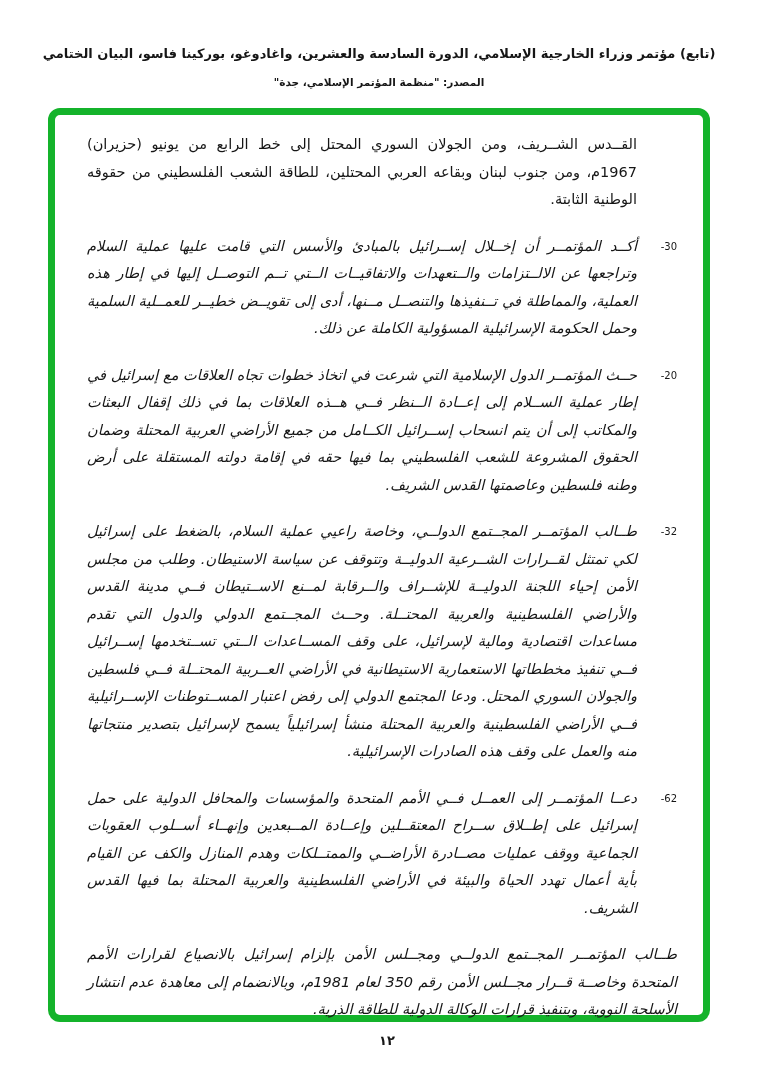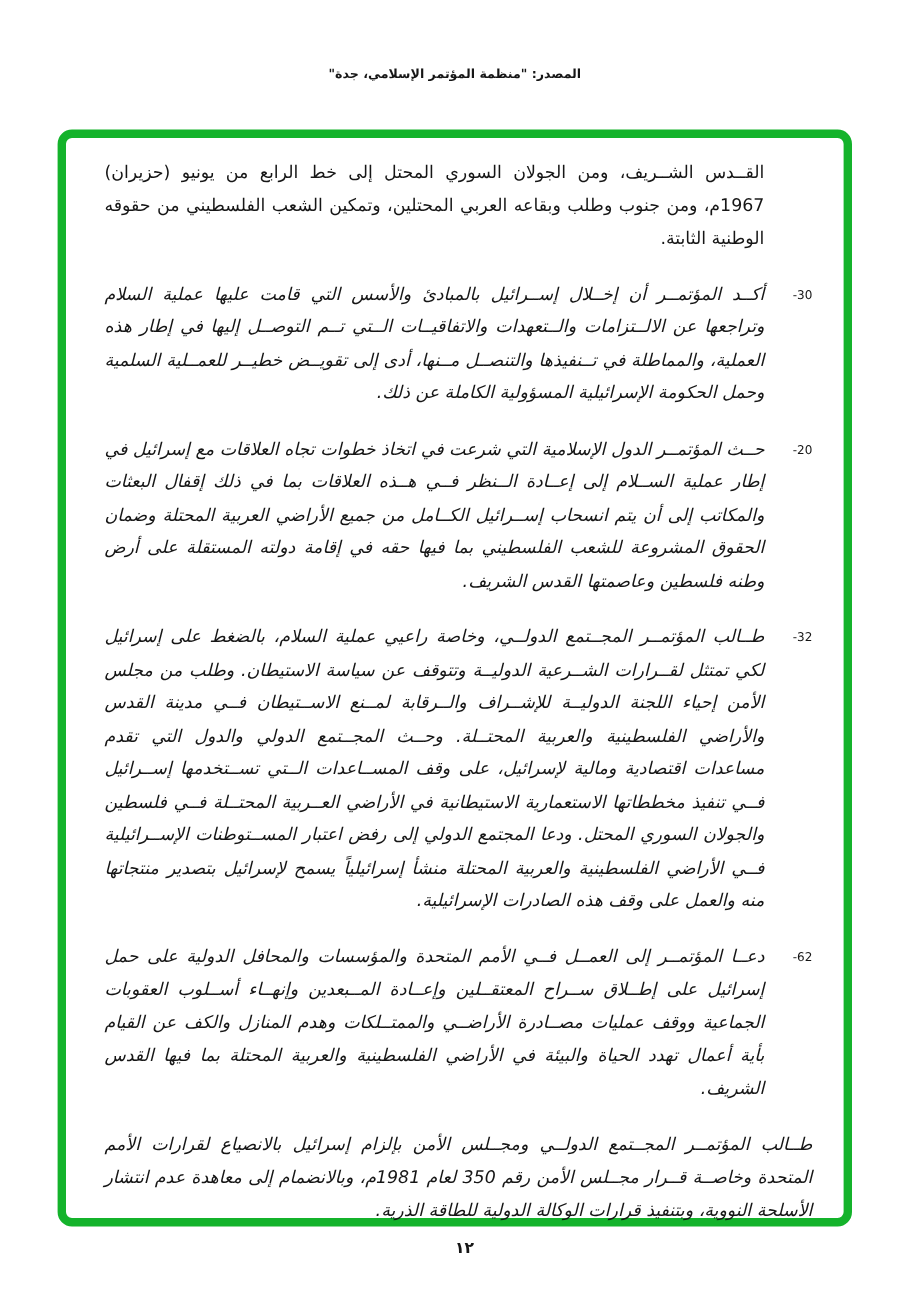--- a/index.html
+++ b/index.html
@@ -81,26 +81,27 @@
     font-size:13px;
     padding-left:16px;
   }
 </style>
 </head>
 <body>
 
 <div class="sheet">
 
   <header class="page-header">
+    <div class="header-title">(تابع) مؤتمر وزراء الخارجية الإسلامي، الدورة السادسة والعشرين، واغادوغو، بوركينا فاسو، البيان الختامي</div>
     <div class="header-source">المصدر:  "منظمة المؤتمر الإسلامي، جدة"</div>
   </header>
 
   <main class="green-box">
 
-    <p class="para continuation">القــدس الشــريف، ومن الجولان السوري المحتل إلى خط الرابع من يونيو (حزيران) 1967م، ومن جنوب وطلب وبقاعه العربي المحتلين، وتمكين الشعب الفلسطيني من حقوقه الوطنية الثابتة.</p>
+    <p class="para continuation">القــدس الشــريف، ومن الجولان السوري المحتل إلى خط الرابع من يونيو (حزيران) 1967م، ومن جنوب لبنان وبقاعه العربي المحتلين، للطاقة الشعب الفلسطيني من حقوقه الوطنية الثابتة.</p>
 
     <div class="item">
       <span class="item-number" dir="ltr">-30</span>
       <p class="para item-text">أكــد المؤتمــر أن إخــلال إســرائيل بالمبادئ والأسس التي قامت عليها عملية السلام وتراجعها عن الالــتزامات والــتعهدات والاتفاقيــات الــتي تــم التوصــل إليها في إطار هذه العملية، والمماطلة في تــنفيذها والتنصــل مــنها، أدى إلى تقويــض خطيــر للعمــلية السلمية وحمل الحكومة الإسرائيلية المسؤولية الكاملة عن ذلك.</p>
     </div>
 
     <div class="item">
       <span class="item-number" dir="ltr">-20</span>
       <p class="para item-text">حــث المؤتمــر الدول الإسلامية التي شرعت في اتخاذ خطوات تجاه العلاقات مع إسرائيل في إطار عملية الســلام إلى إعــادة الــنظر فــي هــذه العلاقات بما في ذلك إقفال البعثات والمكاتب إلى أن يتم انسحاب إســرائيل الكــامل من جميع الأراضي العربية المحتلة وضمان الحقوق المشروعة للشعب الفلسطيني بما فيها حقه في إقامة دولته المستقلة على أرض وطنه فلسطين وعاصمتها القدس الشريف.</p>
     </div>

